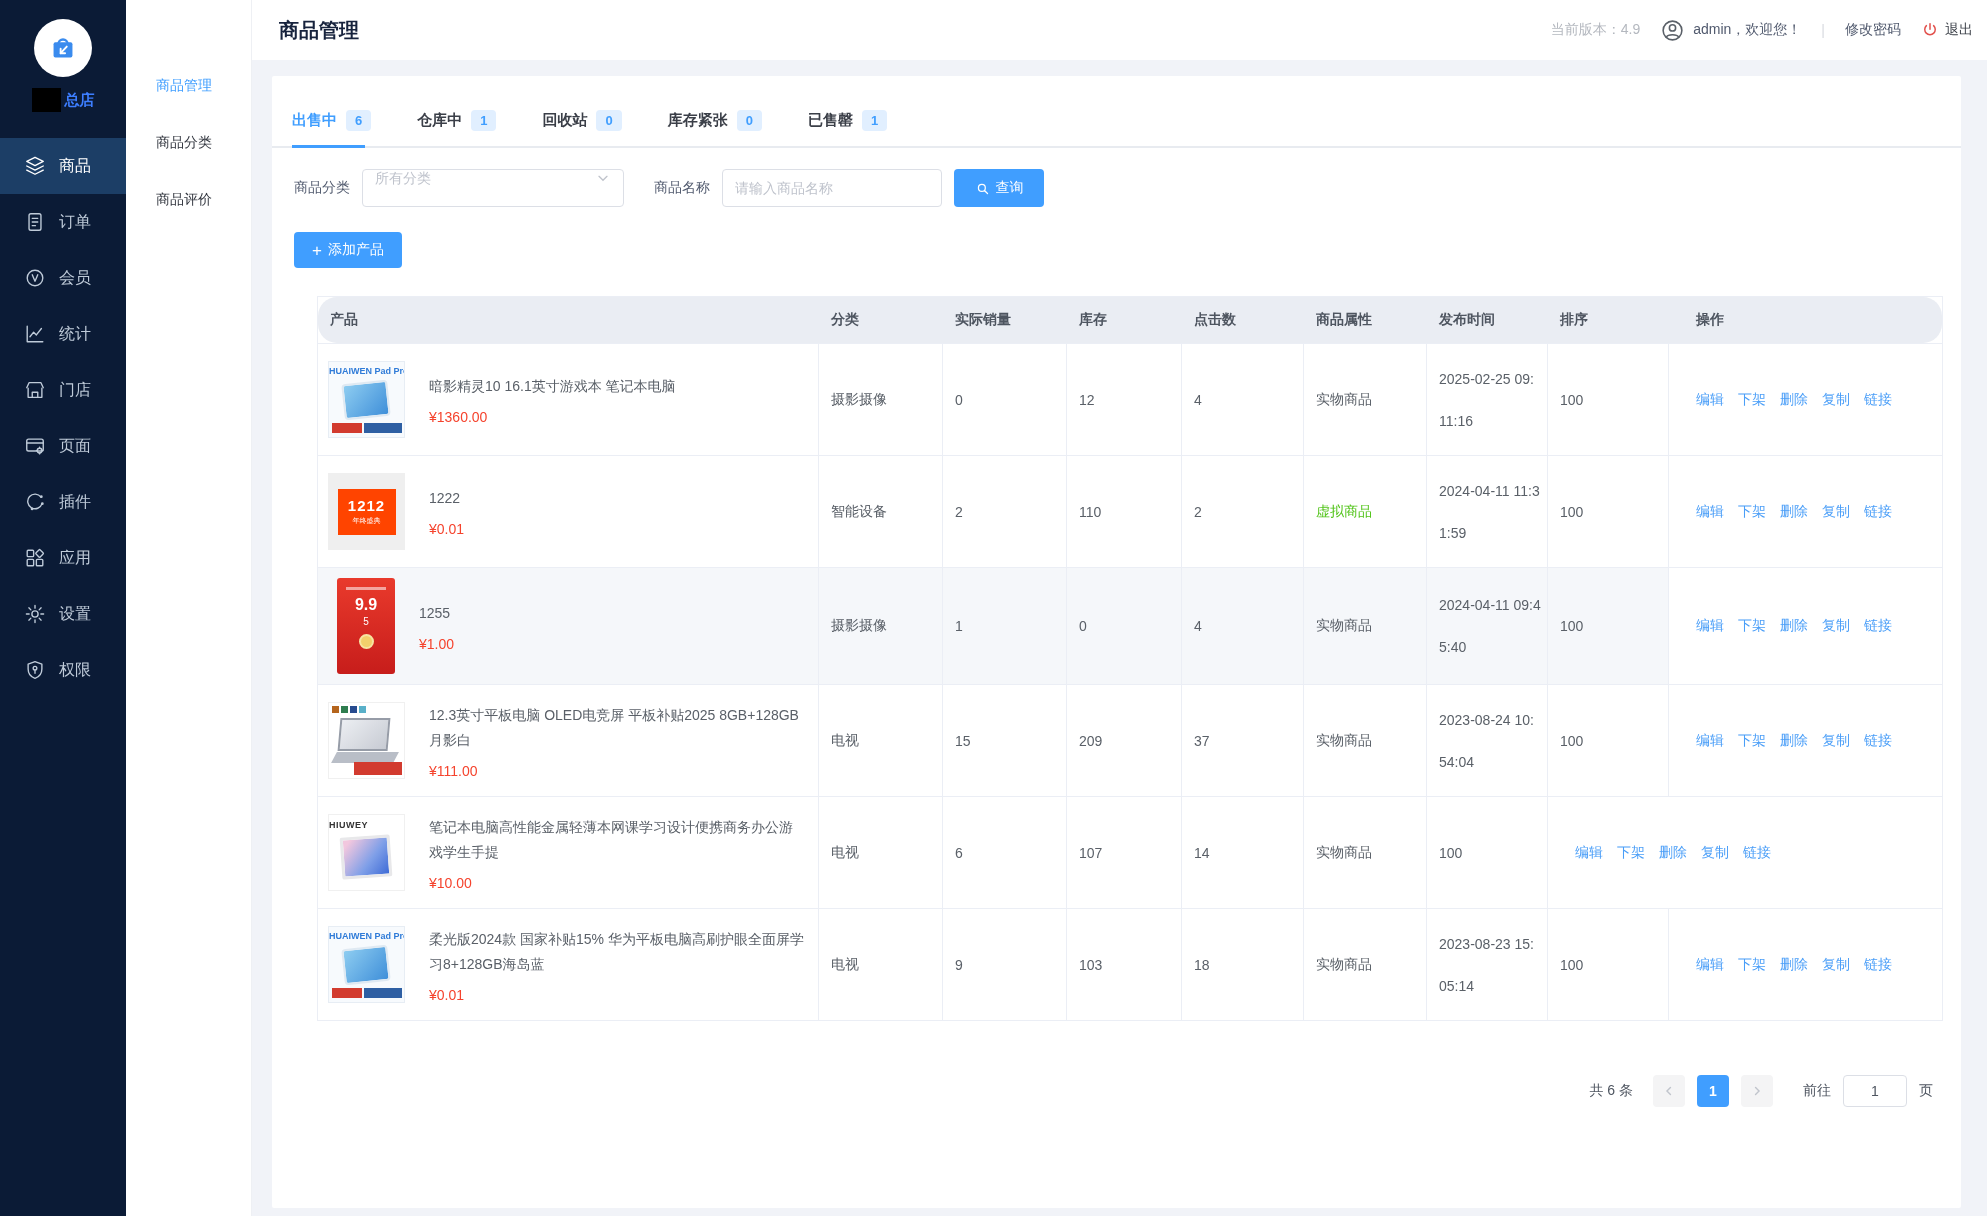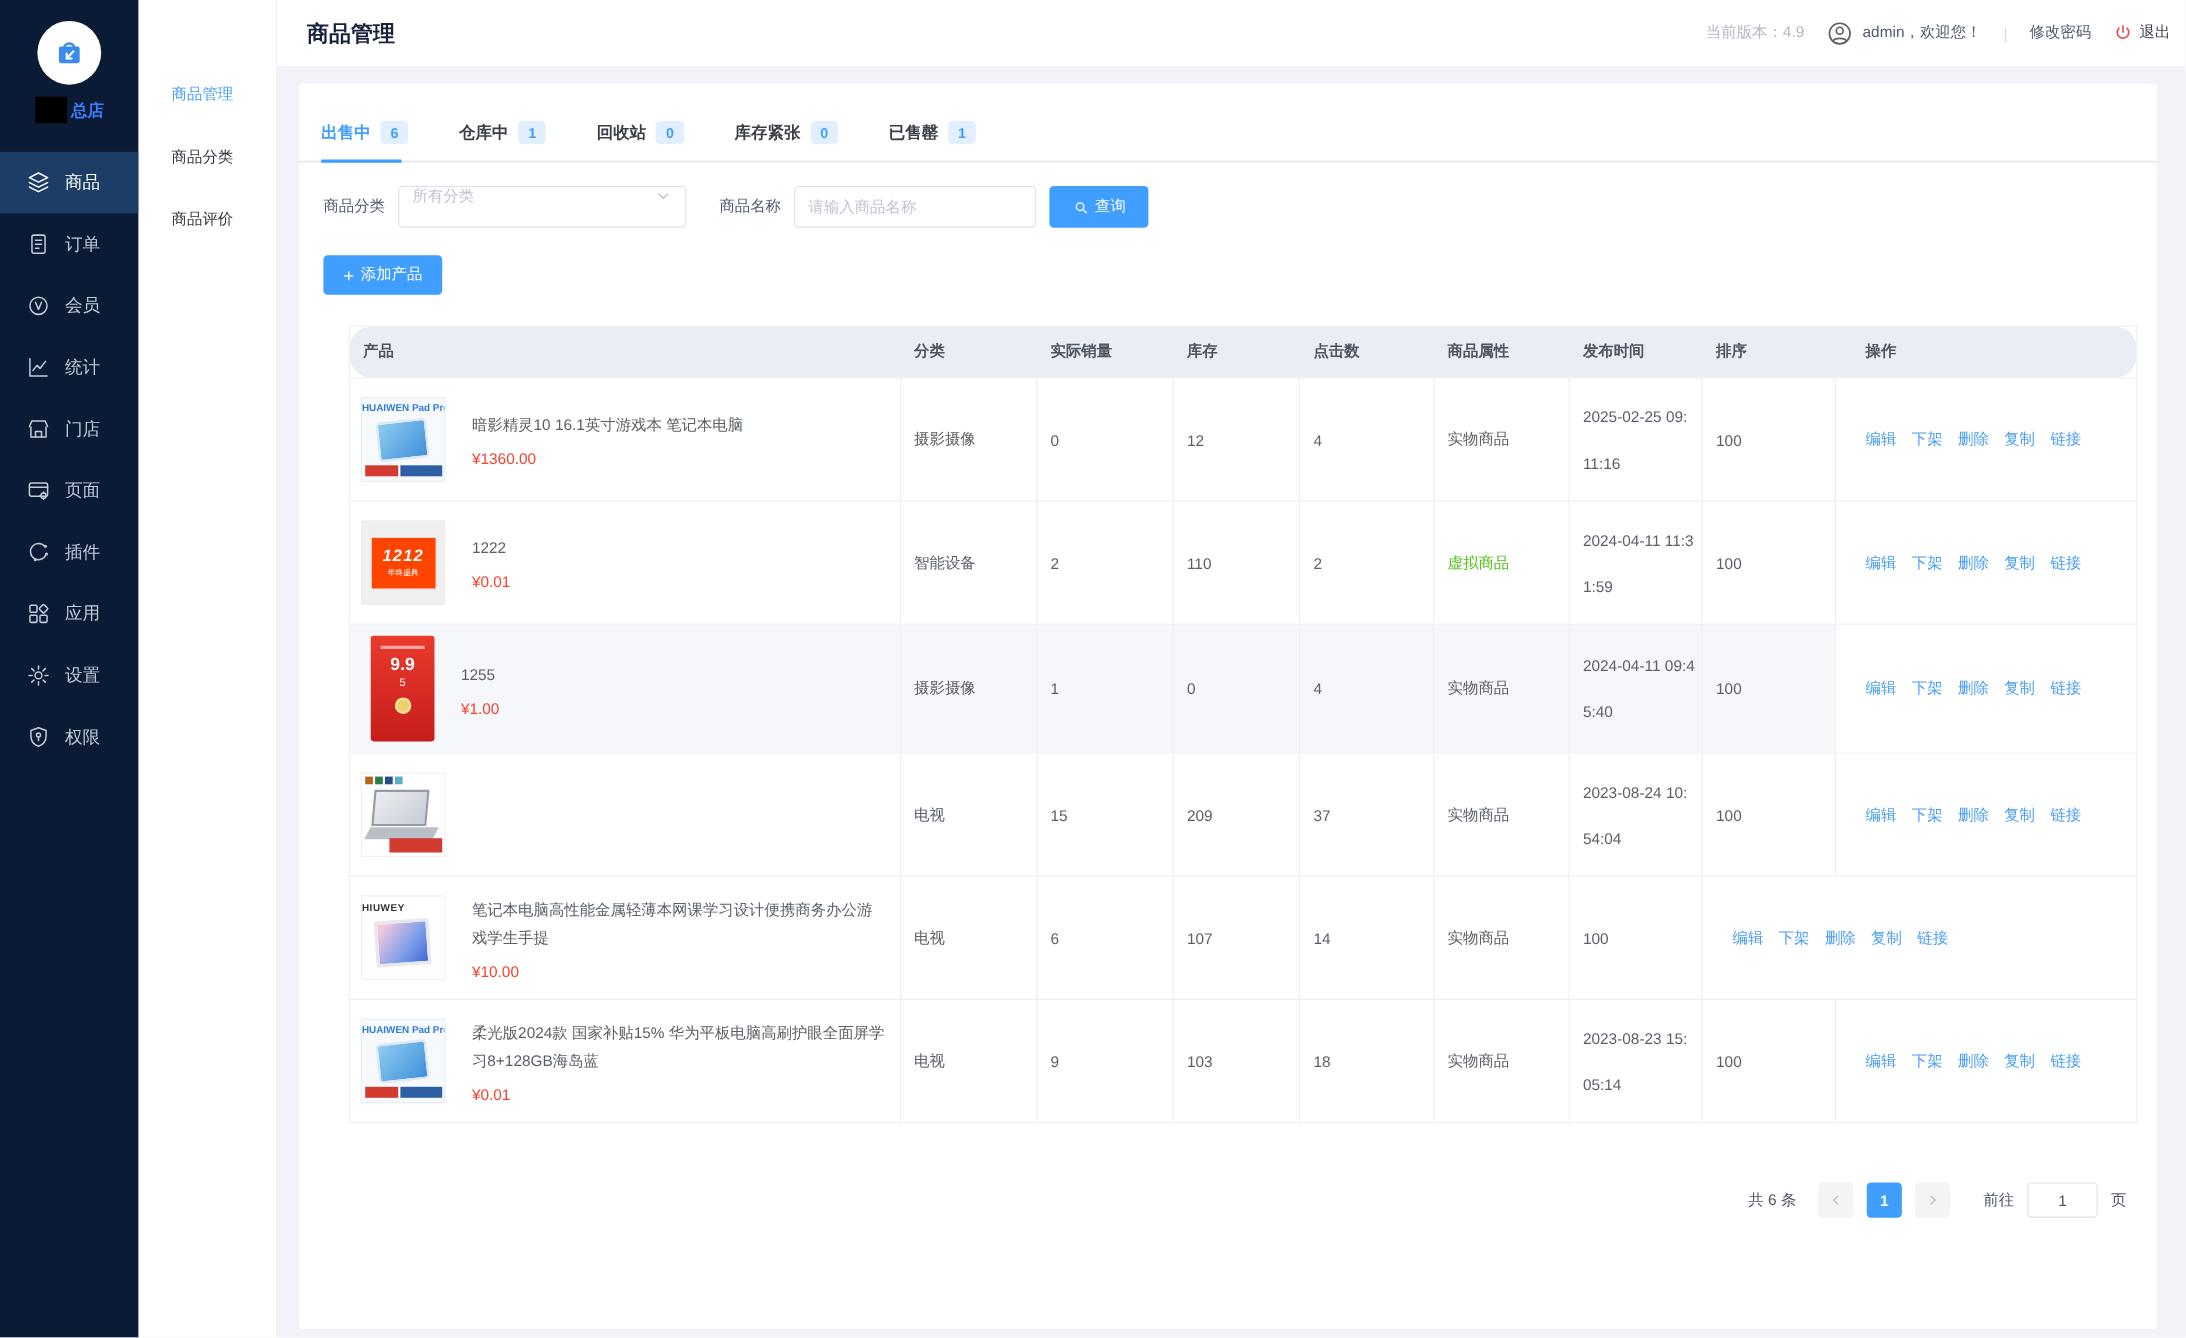--- a/index.html
+++ b/index.html
@@ -90,21 +90,21 @@
 
   
   .thumb { width:77px; height:77px; flex-shrink:0; position:relative; overflow:hidden; align-self:center; }
   .thumb.huaiwen { background:#f7fafd; border:1px solid #e7edf4; }
   .hw-title { color:#2f7bd8; font-weight:bold; font-size:9px; text-align:center; margin-top:4px; white-space:nowrap; }
   .hw-device { position:absolute; left:14px; top:20px; width:46px; height:36px; border-radius:4px; transform:rotate(-6deg); background:linear-gradient(135deg,#8ecdf1,#3f8fd9); border:2px solid #dfe9f2; }
   .hw-chip1 { position:absolute; left:3px; bottom:4px; width:30px; height:10px; background:#d23b2f; }
   .hw-chip2 { position:absolute; left:35px; bottom:4px; width:38px; height:10px; background:#2e5fa3; }
   .thumb.banner1212 { background:#efefef; display:flex; align-items:center; justify-content:center; }
   .chip1212 { width:58px; height:46px; background:#ff4400; color:#fff; display:flex; flex-direction:column; align-items:center; justify-content:center; gap:2px; }
-  .c12-big { font-size:15px; font-weight:bold; letter-spacing:1px; font-style:italic; }
+  .c12-big { font-size:15px; font-weight:bold; letter-spacing:1px; }
   .c12-small { font-size:7px; }
   .thumb.redposter { width:58px; height:96px; margin-left:9px; background:linear-gradient(180deg,#e93a2c,#c71d1b); border-radius:3px; color:#fff; display:flex; flex-direction:column; align-items:center; padding-top:9px; gap:2px; }
   .rp-line { width:40px; height:3px; background:rgba(255,255,255,.55); margin-bottom:4px; }
   .rp-big { font-size:16px; font-weight:bold; }
   .rp-small { font-size:10px; }
   .rp-coin { width:15px; height:15px; border-radius:50%; background:#f2cf6b; border:2px solid #f7e3a1; margin-top:5px; }
   .thumb.laptop { background:#fff; border:1px solid #f0f0f0; }
   .ls-chips { position:absolute; left:3px; top:3px; display:flex; gap:2px; }
   .ls-chips i { width:7px; height:7px; display:block; }
   .ls-screen { position:absolute; left:10px; top:15px; width:50px; height:33px; background:linear-gradient(135deg,#eceef2,#c7cbd3); border:2px solid #969ca7; transform:skewX(-5deg); }
@@ -453,20 +453,24 @@
                     <div class="ls-chips">
                       <i style="background: rgb(181, 101, 29);"></i>
                       <i style="background: rgb(47, 125, 79);"></i>
                       <i style="background: rgb(39, 75, 143);"></i>
                       <i style="background: rgb(89, 176, 201);"></i>
                     </div>
                     <div class="ls-screen"></div>
                     <div class="ls-base"></div>
                     <div class="ls-banner"></div>
                   </div>
+                  <div class="pinfo">
+                    <div class="ptitle">12.3英寸平板电脑 OLED电竞屏 平板补贴2025 8GB+128GB月影白</div>
+                    <div class="pprice">¥111.00</div>
+                  </div>
                 </div>
                 <div class="cell c-cat">
                   <span>电视</span>
                 </div>
                 <div class="cell c-sales">
                   <span>15</span>
                 </div>
                 <div class="cell c-stock">
                   <span>209</span>
                 </div>

